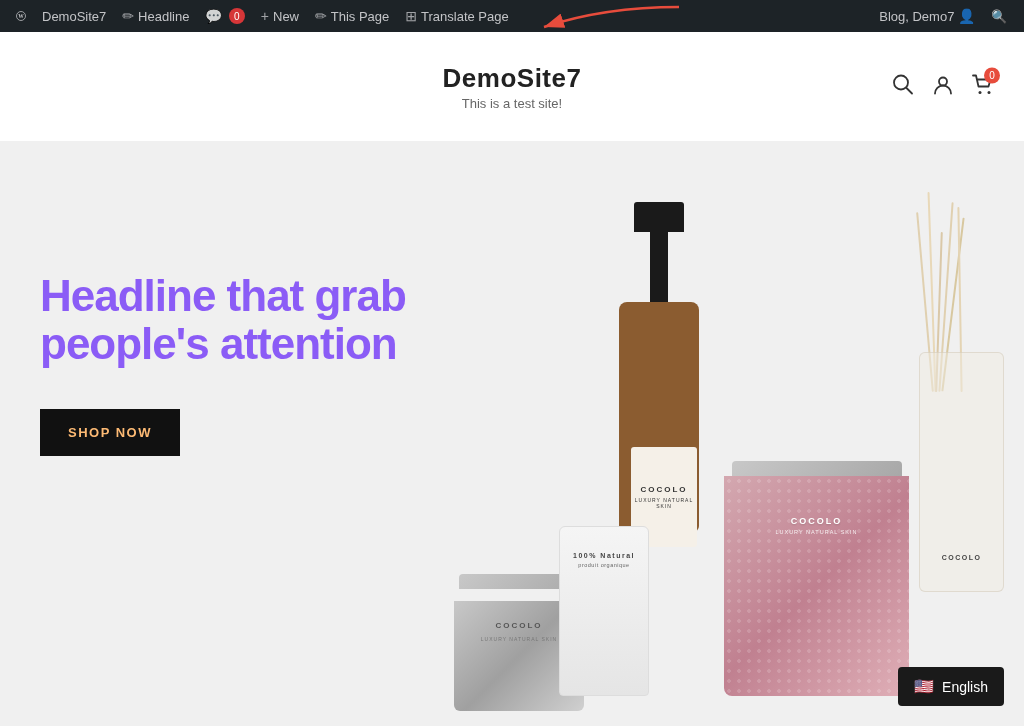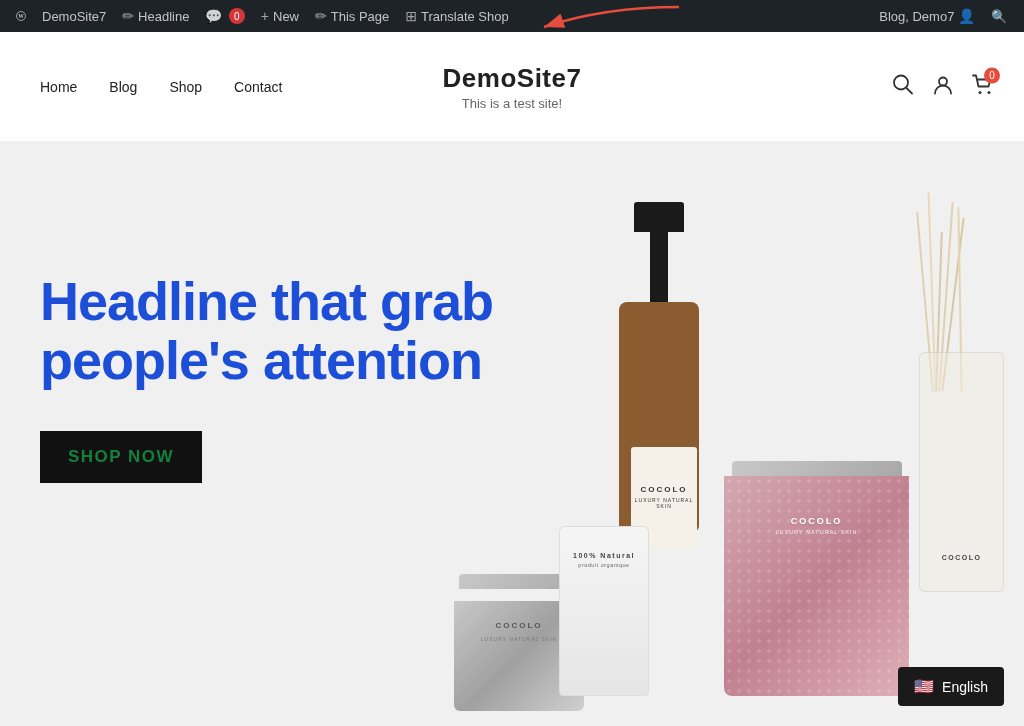--- a/index.html
+++ b/index.html
@@ -240,32 +240,32 @@
     }
 
     
     .hero-text {
       position: absolute;
       left: 40px;
       top: 130px;
       max-width: 520px;
     }
     .hero-headline {
-      font-size: 54px;
+      font-size: 44px;
       font-weight: 800;
-      color: #1d4ed8;
+      color: #8b5cf6;
       line-height: 1.1;
       letter-spacing: -1px;
     }
     .shop-now-btn {
       display: inline-block;
       background: #111;
-      color: #15803d;
+      color: #fdba74;
       padding: 16px 28px;
-      font-size: 17px;
+      font-size: 13px;
       font-weight: 700;
       letter-spacing: 1.5px;
       cursor: pointer;
       margin-top: 40px;
       text-decoration: none;
     }
 
     
     .language-switcher {
       position: absolute;
@@ -315,21 +315,21 @@
   <div class="admin-bar-item">
     <span class="icon">+</span>
     <span>New</span>
   </div>
   <div class="admin-bar-item">
     <span class="icon">✏</span>
     <span>This Page</span>
   </div>
   <div class="admin-bar-item translate-page">
     <span class="icon">⊞</span>
-    <span>Translate Shop</span>
+    <span>Translate Page</span>
   </div>
   <div class="admin-bar-right">
     <div class="admin-bar-item">
       <span>Blog, Demo7</span>
       <span class="icon">👤</span>
     </div>
     <div class="admin-bar-item">
       <span>🔍</span>
     </div>
   </div>
@@ -338,26 +338,20 @@
     <defs>
       <marker id="arrowhead" markerWidth="8" markerHeight="6" refX="8" refY="3" orient="auto">
         <polygon points="0 0, 8 3, 0 6" fill="#e74c3c"></polygon>
       </marker>
     </defs>
     <path d="M 155 5 Q 80 5 20 25" stroke="#e74c3c" stroke-width="2.5" fill="none" marker-end="url(#arrowhead)"></path>
   </svg>
 </div>
 
 <div id="site-header">
-  <nav id="site-nav">
-    <a class="nav-item">Home</a>
-    <a class="nav-item">Blog</a>
-    <a class="nav-item">Shop</a>
-    <a class="nav-item">Contact</a>
-  </nav>
   <div id="site-logo">DemoSite7</div>
   <div id="site-tagline">This is a test site!</div>
   <div id="header-icons">
     <div class="header-icon">
       <svg width="22" height="22" viewBox="0 0 22 22" fill="none">
         <circle cx="9" cy="9" r="7" stroke="#333" stroke-width="1.8"></circle>
         <line x1="14.5" y1="14.5" x2="20" y2="20" stroke="#333" stroke-width="1.8" stroke-linecap="round"></line>
       </svg>
     </div>
     <div class="header-icon">

